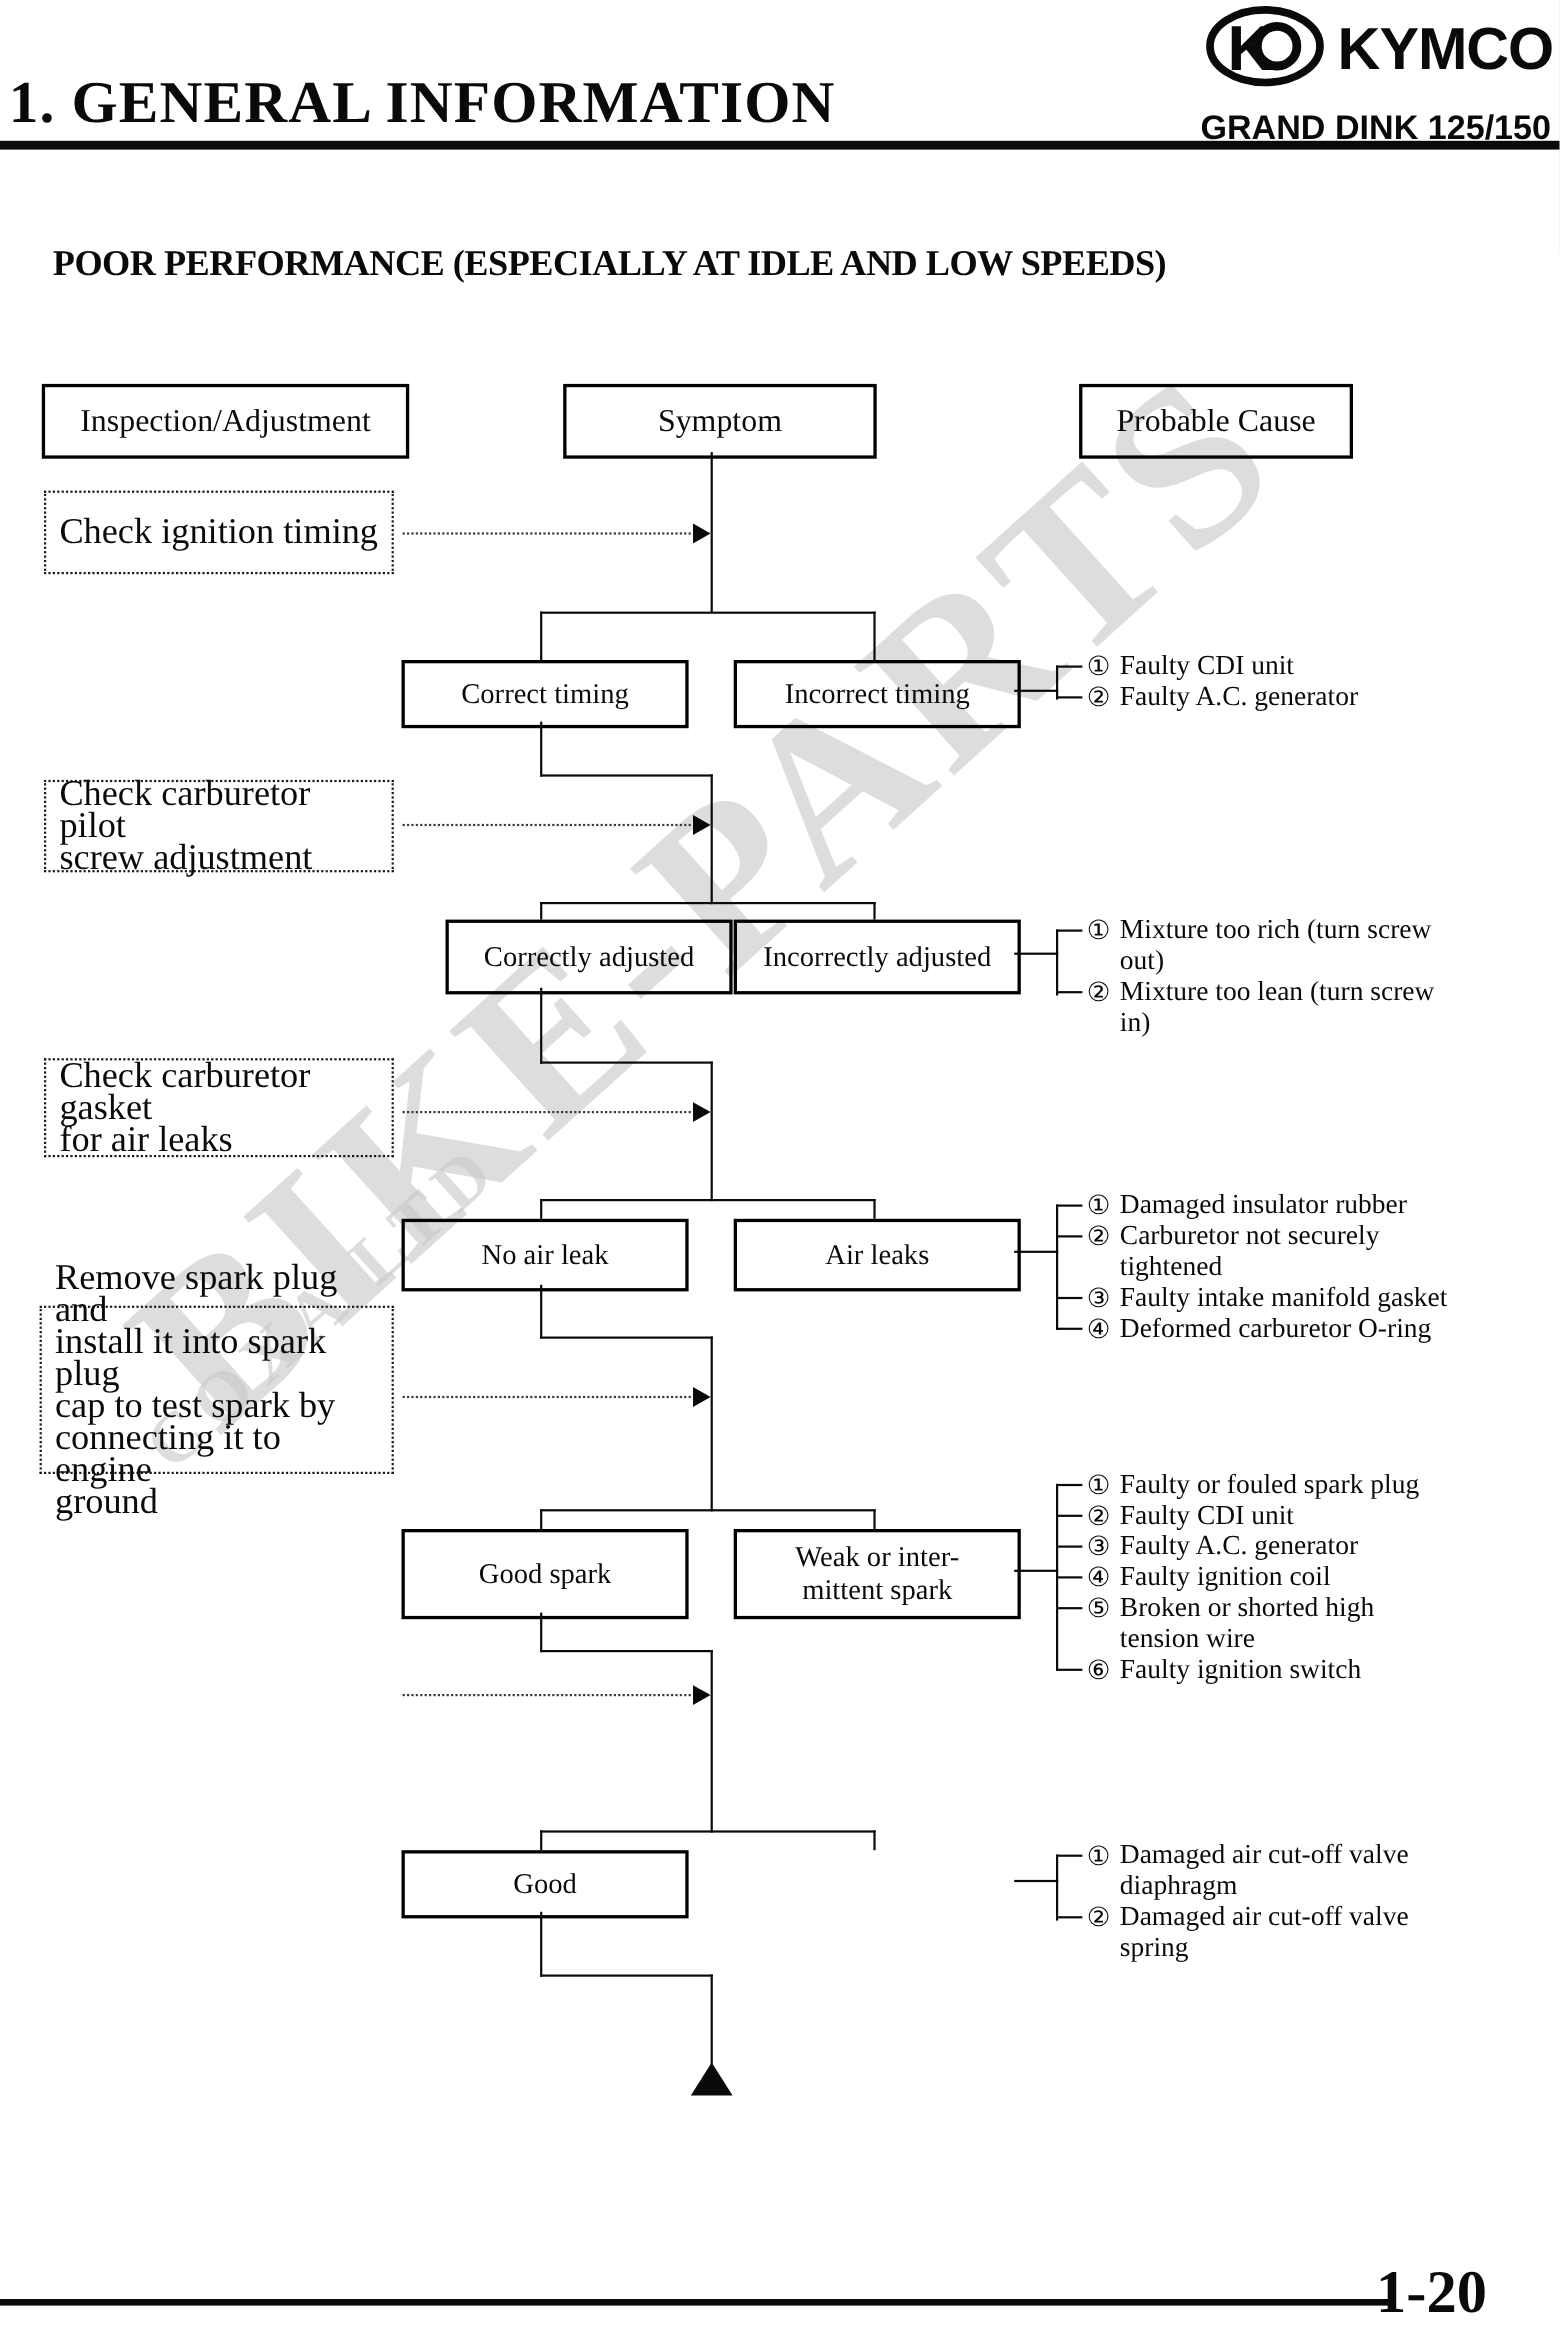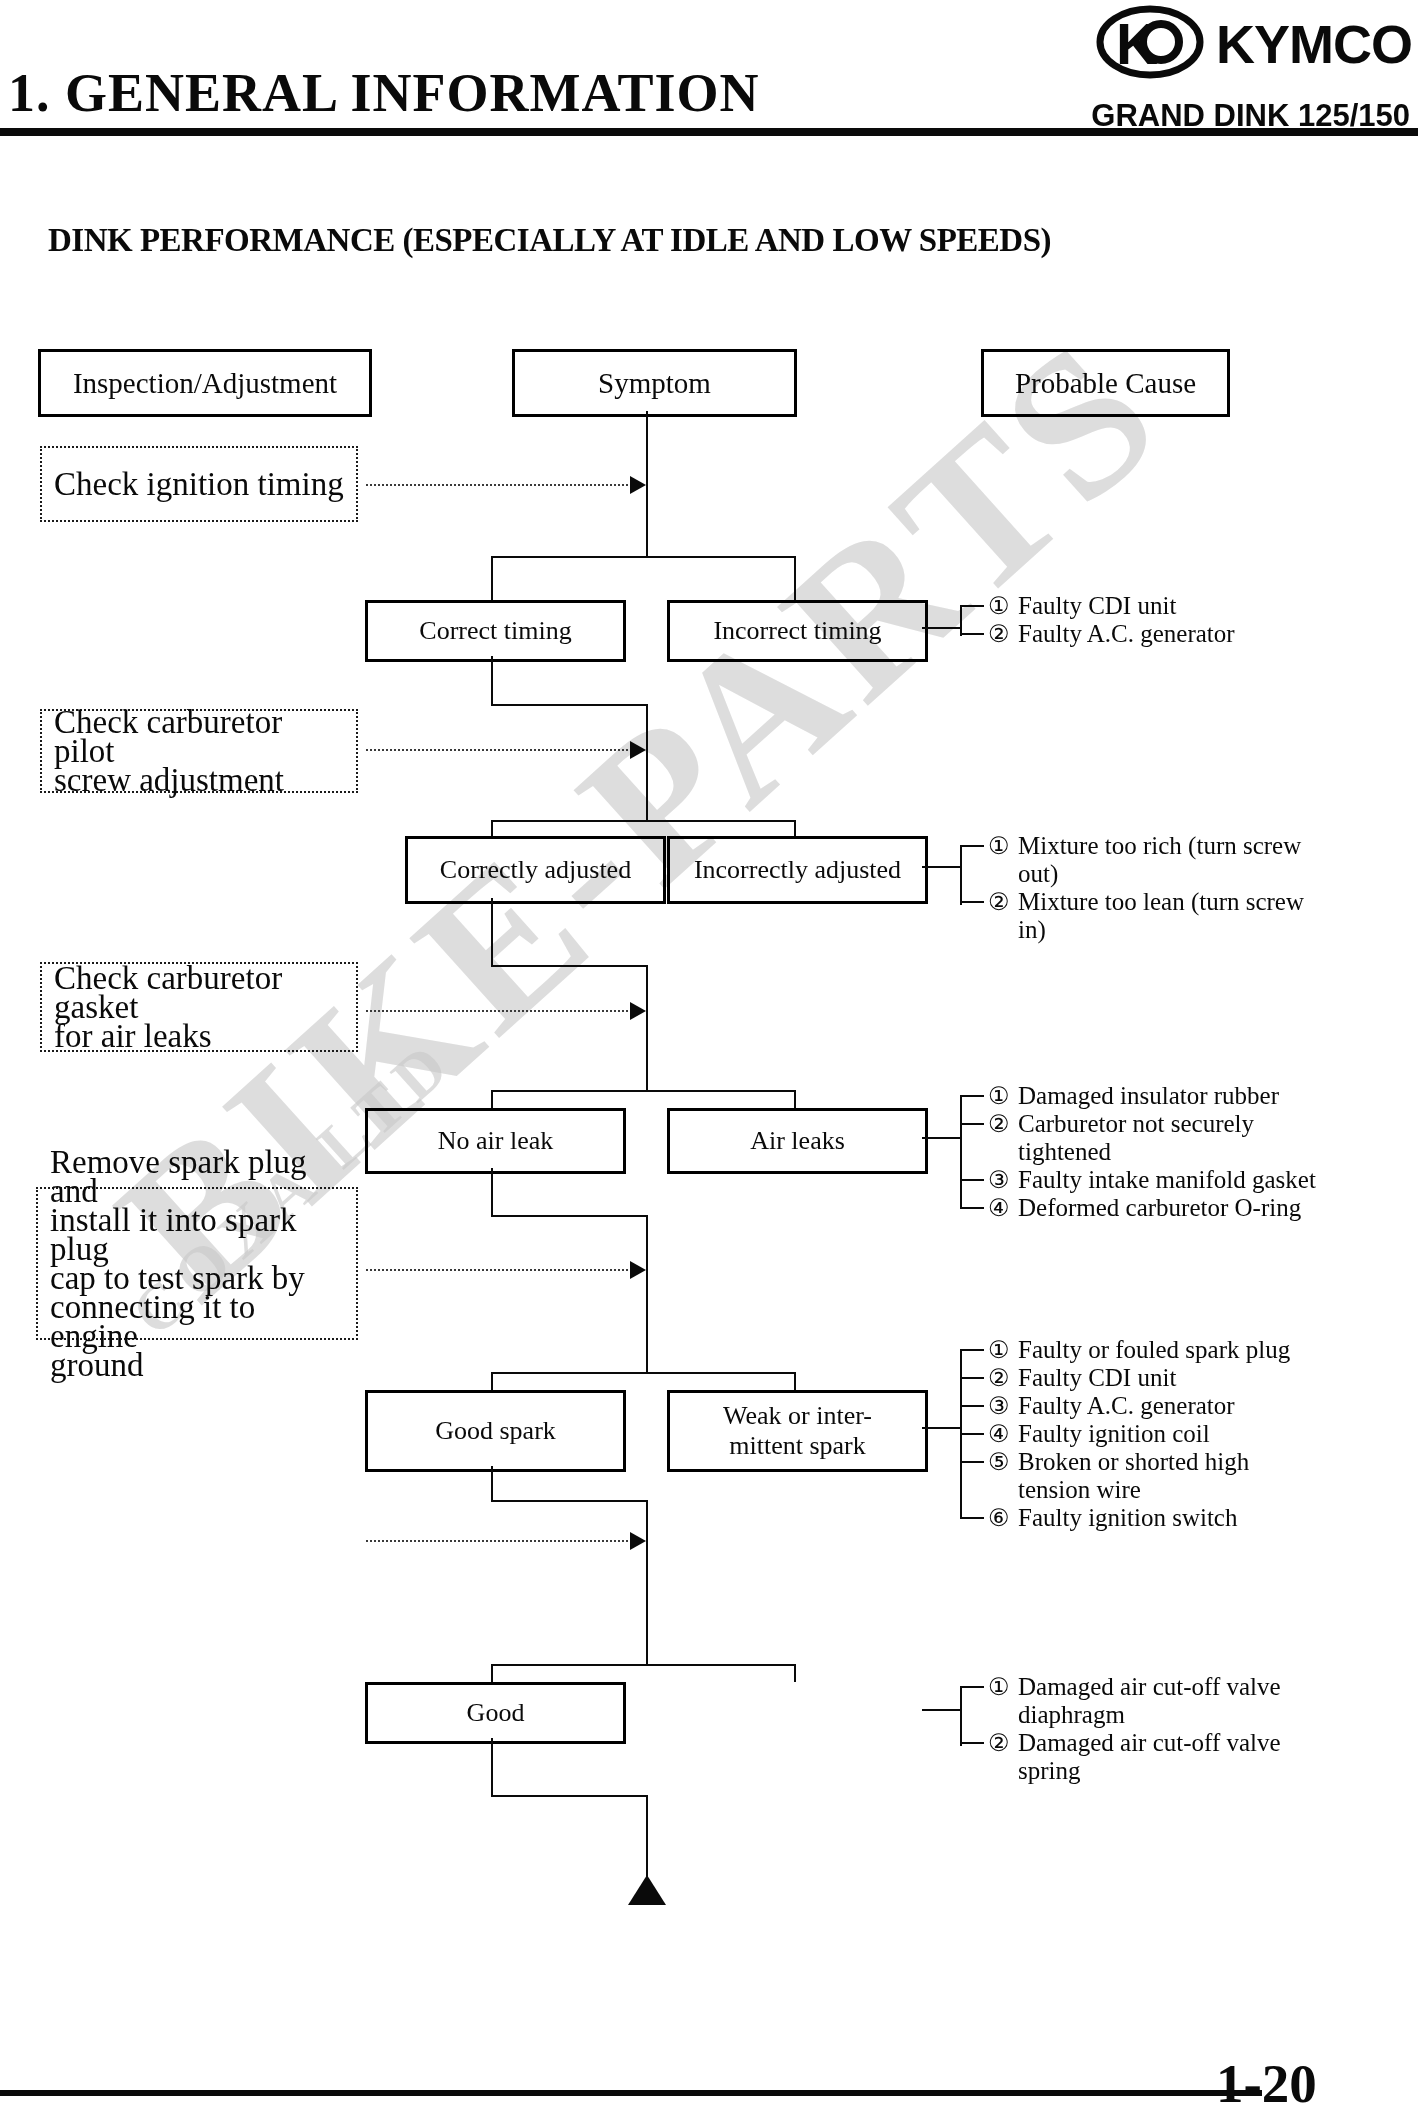--- a/index.html
+++ b/index.html
@@ -35,21 +35,21 @@
   .ahead{position:absolute;width:0;height:0;border-left:16px solid #0a0a0a;
          border-top:9px solid transparent;border-bottom:9px solid transparent;}
   .tri-up{position:absolute;width:0;height:0;border-left:19px solid transparent;
           border-right:19px solid transparent;border-bottom:30px solid #0a0a0a;}
   
   .cause{position:absolute;left:988px;width:420px;padding-left:30px;font-size:25px;line-height:28px;}
   .cnum{position:absolute;left:0;top:0;font-family:"DejaVu Sans",sans-serif;font-size:24px;line-height:28px;}
   .ctext{white-space:pre-line;}
   
   .footer-rule{position:absolute;left:0;top:2090px;width:1262px;height:6px;background:#0a0a0a;}
-  .page-number{position:absolute;left:1216px;top:2052px;font-size:55px;font-weight:bold;}
+  .page-number{position:absolute;left:1251px;top:2052px;font-size:55px;font-weight:bold;}
 </style>
 </head>
 <body>
 
 <div id="page">
 
   <div class="wm wm-main">BIKE-PARTS</div>
   <div class="wm wm-sub">COXA LTD</div>
 
   <div class="section-title z">1. GENERAL INFORMATION</div>
@@ -59,21 +59,21 @@
         <ellipse cx="56" cy="38" rx="50" ry="33" fill="none" stroke="#0a0a0a" stroke-width="7"></ellipse>
         <text x="22" y="60" font-family="Liberation Sans, sans-serif" font-size="58" font-weight="bold" fill="#0a0a0a">K</text>
         <circle cx="67" cy="38" r="18" fill="none" stroke="#0a0a0a" stroke-width="8"></circle>
       </svg>
     </span>
     <span class="brand-name">KYMCO</span>
   </div>
   <div class="model-name z">GRAND DINK 125/150</div>
   <div class="header-rule z"></div>
 
-  <div class="doc-title z">DINK PERFORMANCE (ESPECIALLY AT IDLE AND LOW SPEEDS)</div>
+  <div class="doc-title z">POOR PERFORMANCE (ESPECIALLY AT IDLE AND LOW SPEEDS)</div>
 
   <div class="box hdr z" style="left:38px;top:349px;width:328px;height:62px;">
       <span>Inspection/Adjustment</span>
     </div>
   <div class="box hdr z" style="left:512px;top:349px;width:279px;height:62px;">
       <span>Symptom</span>
     </div>
   <div class="box hdr z" style="left:981px;top:349px;width:243px;height:62px;">
       <span>Probable Cause</span>
     </div>

